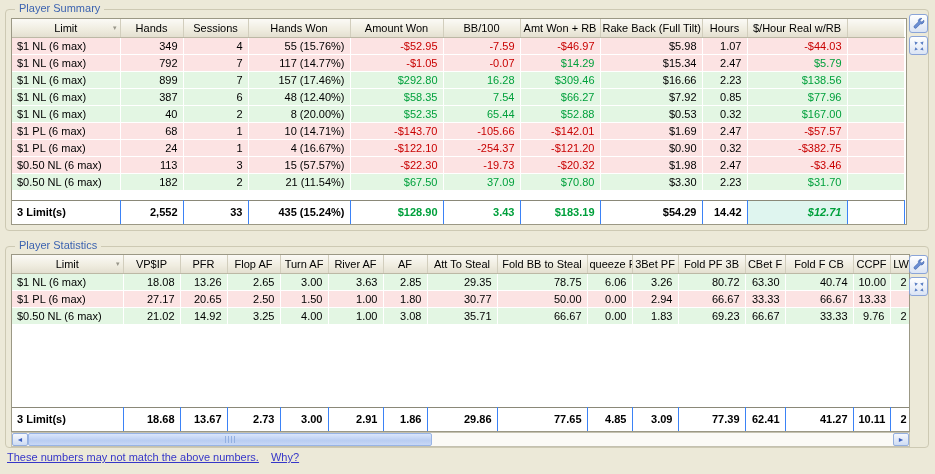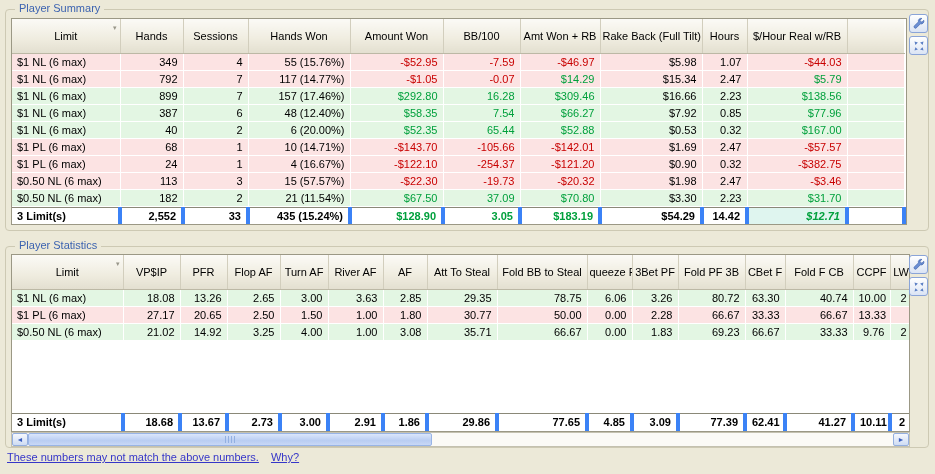--- a/index.html
+++ b/index.html
@@ -18,40 +18,40 @@
     white-space:nowrap;
   }
   .grid {
     position:absolute; background:#fff; border:1px solid #9b9885;
     display:flex; flex-direction:column; overflow:hidden;
   }
   .grid-body, .grid-total { flex:0 0 auto; }
   .spacer { flex:1 1 auto; background:#fff; }
   .grid-table { border-collapse:collapse; table-layout:fixed; font-size:11px; }
   .grid-table th {
-    height:34px; font-weight:normal; text-align:center; padding:0 2px;
+    height:18px; font-weight:normal; text-align:center; padding:0 2px;
     background:linear-gradient(#fbfaf6, #efecdf 60%, #e3dfd0);
     border-bottom:1px solid #bcb8a5; border-right:1px solid #d2cebd;
     overflow:hidden; white-space:nowrap; position:relative;
   }
   .grid-table th.filler { border-right:none; }
   .grid-table td {
     height:16px; line-height:16px; padding:0 5px;
     overflow:hidden; white-space:nowrap;
     border-right:1px solid rgba(255,255,255,.85);
     border-bottom:1px solid rgba(255,255,255,.95);
   }
   .c-left { text-align:left; } .c-right { text-align:right; }
   .row-loss td { background:var(--loss-row,#fce3e3); }
   .row-win  td { background:var(--win-row,#e3f6e3); }
   .neg { color:var(--neg-text,#c80000); }
   .pos { color:var(--pos-text,#00a03c); }
   .total-table td {
-    font-weight:bold; background:#fff; height:18px; line-height:17px;
-    border-top:1px solid #8a8878; border-right:4px solid #3b82f6; border-bottom:none;
+    font-weight:bold; background:#fff; height:24px; line-height:17px;
+    border-top:1px solid #8a8878; border-right:1px solid #3b82f6; border-bottom:none;
   }
   .total-table td.hl { background:var(--total-highlight,#dff5ef);font-style:italic; }
   .sort-icon {
     position:absolute; right:3px; top:5px; font-size:7px; color:#98968a; line-height:8px;
   }
   .tool-btn {
     position:absolute; width:19px; height:19px; padding:0; margin:0;
     border:1px solid #8aa4d8; border-radius:3px;
     background:linear-gradient(#ffffff,#dbe4f4);
     display:flex; align-items:center; justify-content:center; cursor:pointer;
@@ -170,21 +170,21 @@
               <td class="c-right pos">$66.27</td>
               <td class="c-right">$7.92</td>
               <td class="c-right">0.85</td>
               <td class="c-right pos">$77.96</td>
               <td class="filler"></td>
             </tr>
             <tr class="row-win">
               <td class="c-left">$1 NL (6 max)</td>
               <td class="c-right">40</td>
               <td class="c-right">2</td>
-              <td class="c-right">6 (20.00%)</td>
+              <td class="c-right">8 (20.00%)</td>
               <td class="c-right pos">$52.35</td>
               <td class="c-right pos">65.44</td>
               <td class="c-right pos">$52.88</td>
               <td class="c-right">$0.53</td>
               <td class="c-right">0.32</td>
               <td class="c-right pos">$167.00</td>
               <td class="filler"></td>
             </tr>
             <tr class="row-loss">
               <td class="c-left">$1 PL (6 max)</td>
@@ -257,21 +257,21 @@
             <col style="width:100px">
             <col style="width:57px">
           </colgroup>
           <tbody>
             <tr>
               <td class="c-left">3 Limit(s)</td>
               <td class="c-right">2,552</td>
               <td class="c-right">33</td>
               <td class="c-right">435 (15.24%)</td>
               <td class="c-right pos">$128.90</td>
-              <td class="c-right pos">3.05</td>
+              <td class="c-right pos">3.43</td>
               <td class="c-right pos">$183.19</td>
               <td class="c-right">$54.29</td>
               <td class="c-right">14.42</td>
               <td class="c-right pos hl">$12.71</td>
               <td class="filler"></td>
             </tr>
           </tbody>
         </table>
       </div>
   </div>
@@ -354,21 +354,21 @@
               <td class="c-left">$1 PL (6 max)</td>
               <td class="c-right">27.17</td>
               <td class="c-right">20.65</td>
               <td class="c-right">2.50</td>
               <td class="c-right">1.50</td>
               <td class="c-right">1.00</td>
               <td class="c-right">1.80</td>
               <td class="c-right">30.77</td>
               <td class="c-right">50.00</td>
               <td class="c-right">0.00</td>
-              <td class="c-right">2.28</td>
+              <td class="c-right">2.94</td>
               <td class="c-right">66.67</td>
               <td class="c-right">33.33</td>
               <td class="c-right">66.67</td>
               <td class="c-right">13.33</td>
               <td class="c-right"></td>
             </tr>
             <tr class="row-win">
               <td class="c-left">$0.50 NL (6 max)</td>
               <td class="c-right">21.02</td>
               <td class="c-right">14.92</td>

